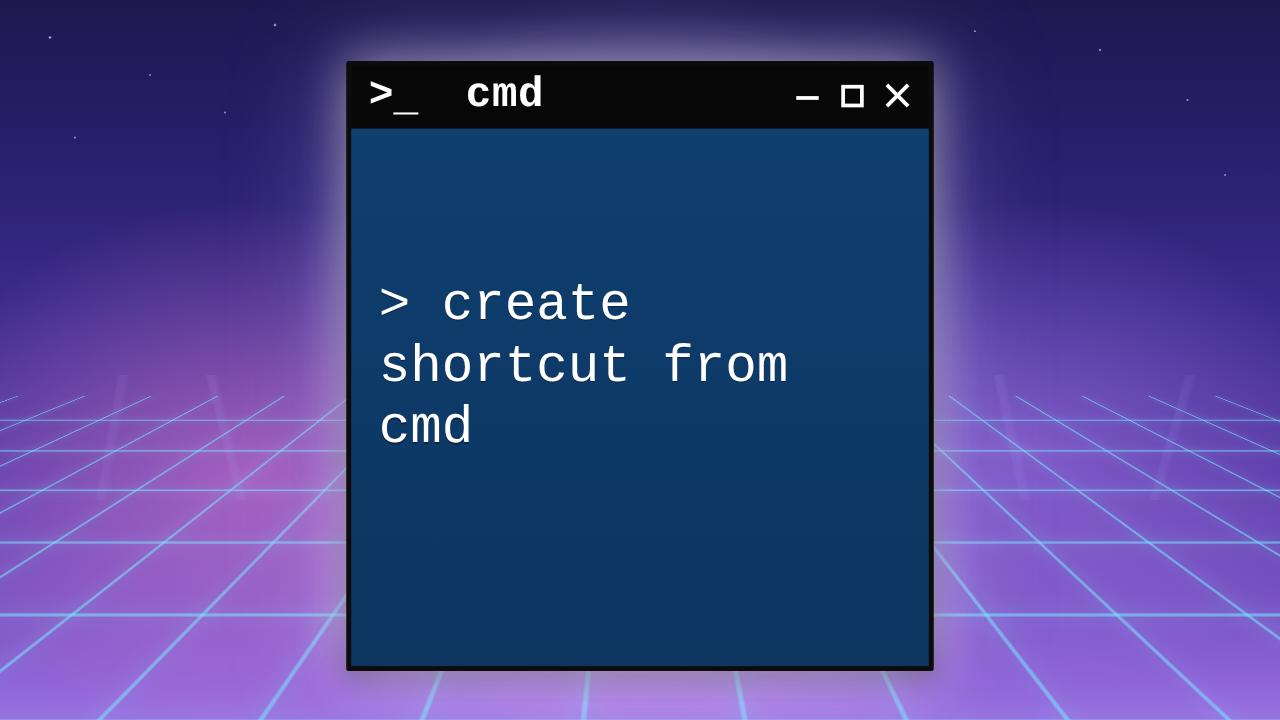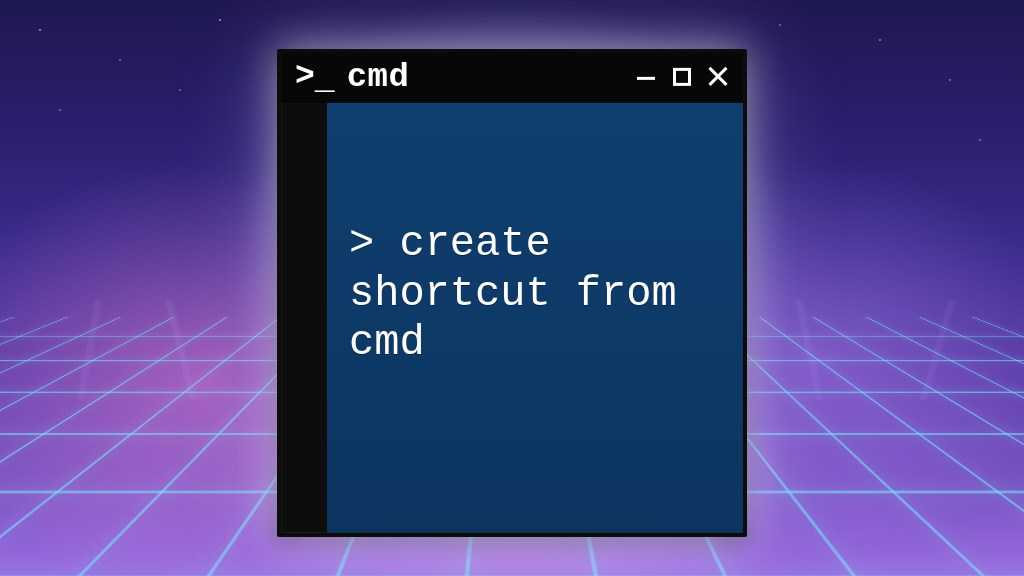--- a/index.html
+++ b/index.html
@@ -124,20 +124,21 @@
     }
     .title-icon .chev { display:inline-block; font-family: 'Courier New', monospace; }
     .title-icon .under { display:inline-block; transform: translateY(3px); }
 
     .title-text {
       color: #ffffff;
       font-size: 34px;
       font-weight: bold;
       letter-spacing: 0.5px;
       font-family: 'Consolas','Courier New',monospace;
+      margin-left: 26px;
     }
 
     .win-controls {
       margin-left: auto;
       display: flex;
       gap: 14px;
       align-items: center;
     }
     .win-btn {
       color: #fff;
@@ -177,21 +178,20 @@
       background: #0d3a66;
       background: linear-gradient(180deg, #0f3f6f 0%, #0c3560 100%);
       min-height: 430px;
       padding: 18px 22px;
       color: #ffffff;
       font-size: 42px;
       line-height: 1.18;
       font-family: 'Consolas','Courier New',monospace;
       white-space: pre-wrap;
       word-break: break-word;
-      margin-left: 46px;
     }
 
     .term-body .prompt-line {
       text-shadow: 0 1px 0 rgba(0,0,0,0.35);
     }
     .prompt-sym { display:inline; }
   </style>
 </head>
 <body>
 

